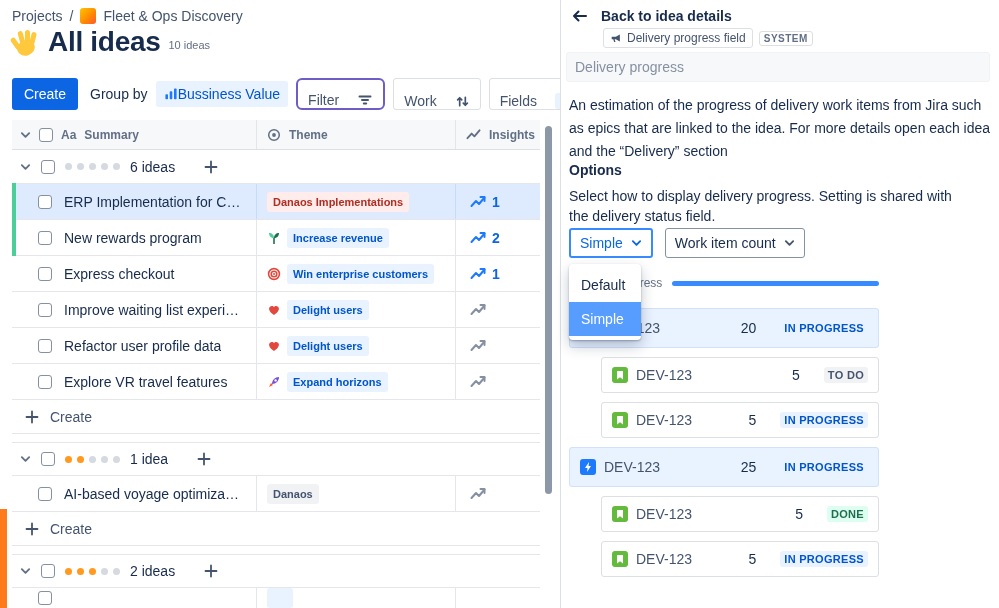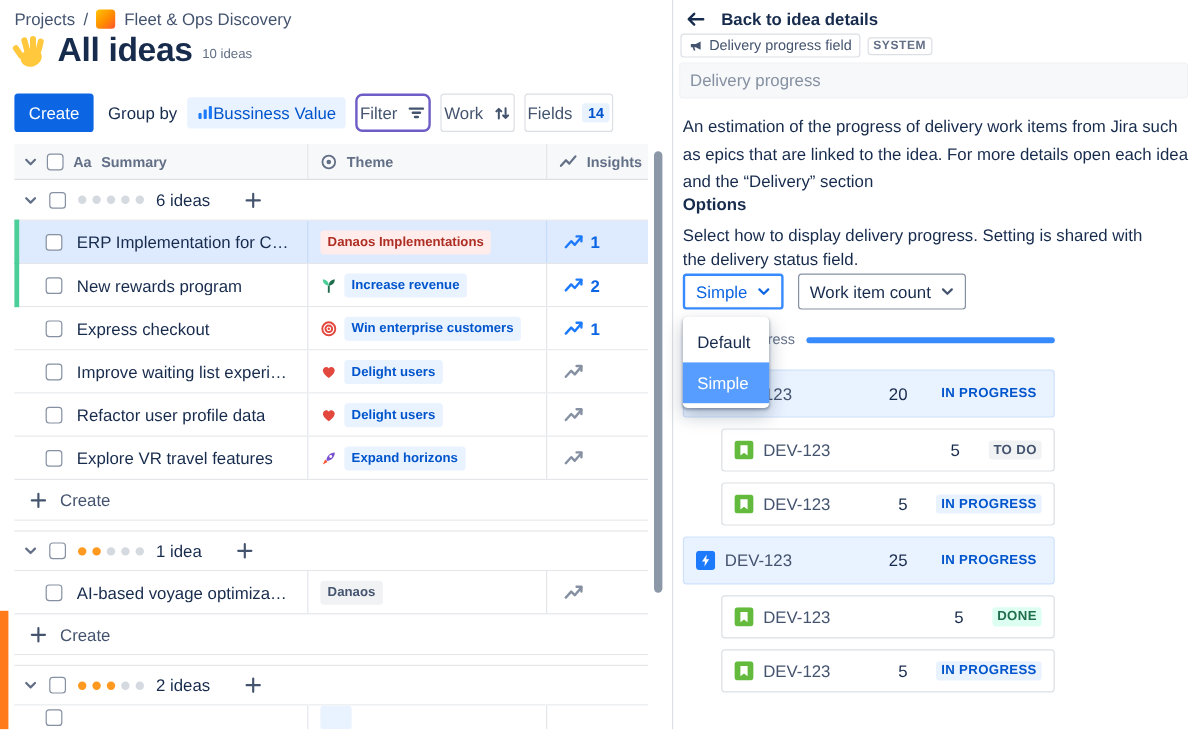--- a/index.html
+++ b/index.html
@@ -17,21 +17,21 @@
 
 .title-row{position:absolute;left:10px;top:26px;display:flex;align-items:flex-end;gap:8px;}
 .title{font-size:28px;font-weight:700;letter-spacing:-.3px;}
 .idea-count{font-size:11px;color:#626F86;padding-bottom:7px;}
 
 
 .toolbar{position:absolute;left:12px;top:78px;display:flex;align-items:center;gap:8px;}
 .btn-create{height:32px;padding:0 12px;background:#0C66E4;color:#fff;border:none;border-radius:3px;font-size:14px;font-weight:500;display:inline-flex;align-items:center;font-family:inherit;cursor:pointer;}
 .lbl{font-size:14px;color:#172B4D;margin-left:4px;white-space:nowrap;}
 .chip-gb{height:26px;display:inline-flex;align-items:center;background:#E9F2FF;color:#0055CC;border:none;border-radius:3px;padding:0 8px;font-size:14px;font-weight:500;font-family:inherit;cursor:pointer;white-space:nowrap;}
-.tbtn{height:32px;display:inline-flex;align-items:center;gap:8px;background:#fff;border:1px solid #DCDFE4;border-radius:3px;padding:0 2px;font-size:14px;color:#44546F;font-family:inherit;cursor:pointer;white-space:nowrap;}
+.tbtn{height:32px;display:inline-flex;align-items:flex-end;gap:18px;background:#fff;border:1px solid #DCDFE4;border-radius:3px;padding:0 10px;font-size:14px;color:#44546F;font-family:inherit;cursor:pointer;white-space:nowrap;}
 .tbtn.filter{border:2px solid #6E5DC6;border-radius:6px;}
 .badge-14{background:#E9F2FF;color:#0055CC;font-size:12px;font-weight:700;border-radius:3px;padding:1px 5px;}
 
 
 .table{position:absolute;left:12px;top:120px;width:528px;}
 .thead{display:grid;grid-template-columns:245px 199px 84px;height:30px;background:#F7F8F9;border-bottom:1px solid #DCDFE4;font-size:12px;color:#626F86;font-weight:700;}
 .th{display:flex;align-items:center;gap:8px;padding-left:10px;border-right:1px solid #E4E6EA;}
 .th.first{padding-left:8px;}
 .th.last{border-right:none;}
 .grow{height:34px;display:flex;align-items:center;gap:10px;padding-left:8px;border-bottom:1px solid #E4E6EA;font-size:14px;color:#172B4D;position:relative;background:#fff;}
@@ -67,21 +67,21 @@
 .aa{font-weight:700;font-size:12px;color:#626F86;}
 
 
 .vscroll{position:absolute;left:545px;top:126px;width:7px;height:368px;background:#8C98A8;border-radius:4px;cursor:pointer;}
 .orange-bar{position:absolute;left:0;top:509px;width:7px;height:99px;background:#FF7A1A;}
 
 
 .back-row{position:absolute;left:10px;top:4px;display:flex;align-items:center;gap:12px;height:24px;cursor:pointer;}
 .back-label{font-size:14px;font-weight:700;color:#172B4D;}
 .chip-row{position:absolute;left:6px;top:28px;display:flex;align-items:center;gap:6px;}
-.fchip{display:inline-flex;align-items:center;gap:5px;border:1px solid #DCDFE4;border-radius:3px;padding:2px 6px;font-size:12px;color:#44546F;background:#fff;}
+.fchip{display:inline-flex;align-items:center;gap:5px;border:1px solid #DCDFE4;border-radius:3px;padding:2px 6px;font-size:12px;color:#44546F;background:#fff;margin-left:36px;}
 .sysbadge{border:1px solid #DCDFE4;border-radius:3px;padding:1px 4px;font-size:10px;font-weight:700;color:#626F86;letter-spacing:.5px;background:#fff;}
 .name-input{position:absolute;left:5px;top:52px;width:424px;height:30px;background:#F7F8F9;border:1px solid #F1F2F4;border-radius:3px;padding:0 8px;font-size:14px;color:#172B4D;font-family:inherit;}
 .name-input::placeholder{color:#8590A2;}
 .desc{position:absolute;left:8px;top:94px;width:428px;font-size:14px;line-height:23px;color:#172B4D;}
 .opt-title{position:absolute;left:8px;top:162px;font-size:14px;font-weight:700;}
 .opt-desc{position:absolute;left:8px;top:186px;width:398px;font-size:14px;line-height:20px;color:#172B4D;}
 .selects{position:absolute;left:8px;top:228px;display:flex;gap:12px;}
 .sel-btn{height:30px;display:inline-flex;align-items:center;gap:8px;padding:0 9px;border-radius:3px;background:#fff;font-size:14px;font-family:inherit;cursor:pointer;color:#172B4D;}
 .sel-btn.primary{border:2px solid #388BFF;color:#0C66E4;font-weight:500;}
 .sel-btn.secondary{border:1px solid #8590A2;}

